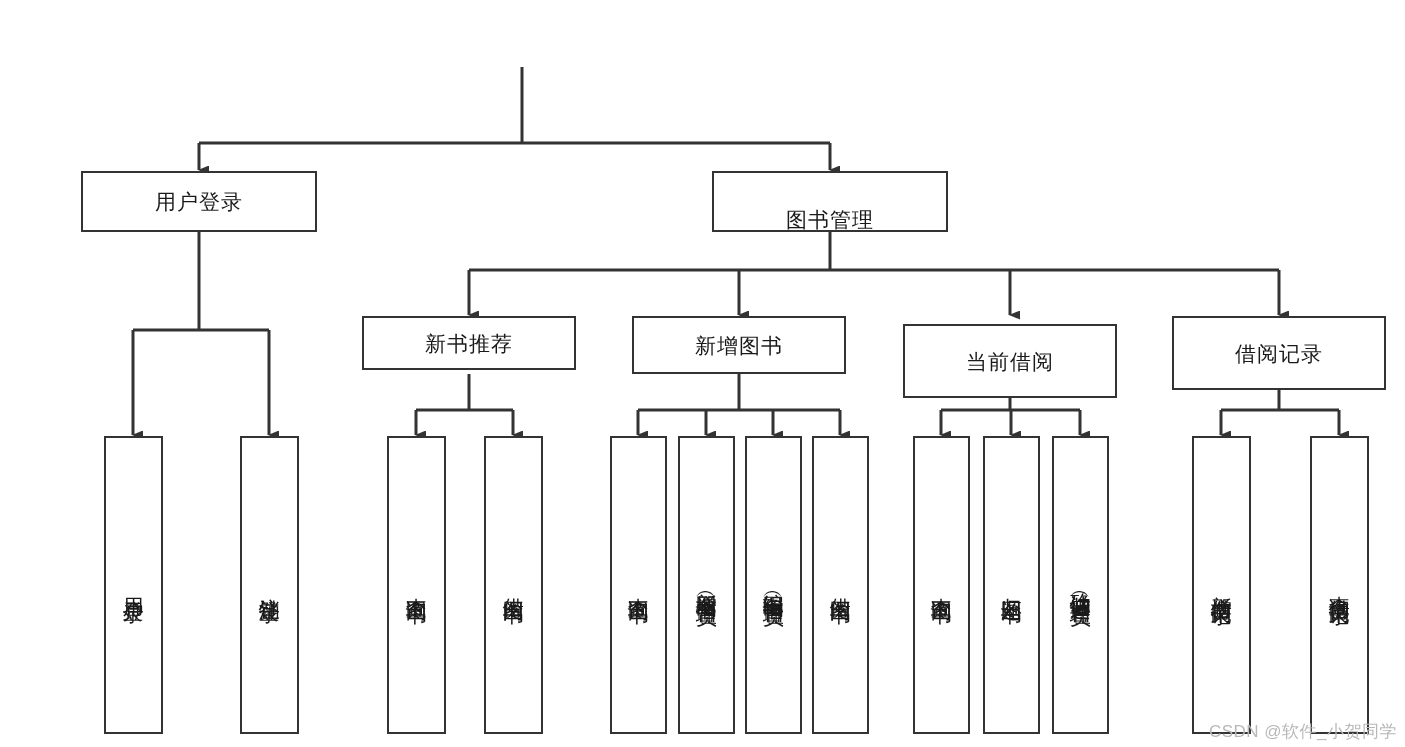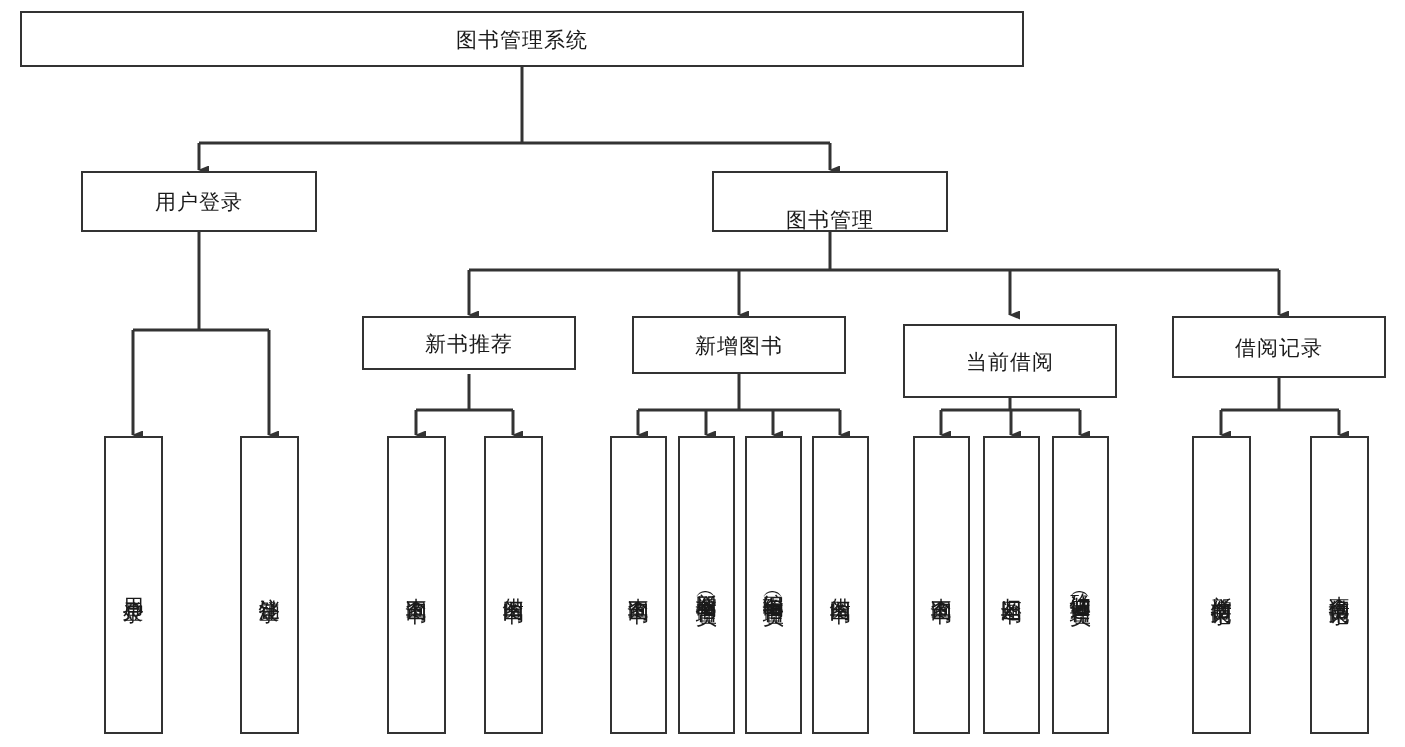--- a/index.html
+++ b/index.html
@@ -107,41 +107,38 @@
         <line x1="941" y1="410" x2="941" y2="435" marker-end="url(#arrowhead)"></line>
         <line x1="1011" y1="410" x2="1011" y2="435" marker-end="url(#arrowhead)"></line>
         <line x1="1080" y1="410" x2="1080" y2="435" marker-end="url(#arrowhead)"></line>
         <line x1="1279" y1="374" x2="1279" y2="410"></line>
         <line x1="1221" y1="410" x2="1339" y2="410"></line>
         <line x1="1221" y1="410" x2="1221" y2="435" marker-end="url(#arrowhead)"></line>
         <line x1="1339" y1="410" x2="1339" y2="435" marker-end="url(#arrowhead)"></line>
       </g>
   </svg>
 
-  <div class="node-box horizontal" id="node-root" style="left: 20px; top: 11px; width: 1004px; height: 56px;">
-    <span class="node-label-h">图书管理系统</span>
-  </div>
 
   <div id="nodes-layer">
       <div class="node-box horizontal" style="left: 81px; top: 171px; width: 236px; height: 61px;">
         <span class="node-label-h">用户登录</span>
       </div>
       <div class="node-box horizontal" style="left: 712px; top: 171px; width: 236px; height: 61px; align-items: flex-end;">
         <span class="node-label-h">图书管理</span>
       </div>
       <div class="node-box horizontal" style="left: 362px; top: 316px; width: 214px; height: 54px;">
         <span class="node-label-h">新书推荐</span>
       </div>
       <div class="node-box horizontal" style="left: 632px; top: 316px; width: 214px; height: 58px;">
         <span class="node-label-h">新增图书</span>
       </div>
       <div class="node-box horizontal" style="left: 903px; top: 324px; width: 214px; height: 74px;">
         <span class="node-label-h">当前借阅</span>
       </div>
-      <div class="node-box horizontal" style="left: 1172px; top: 316px; width: 214px; height: 62px;">
+      <div class="node-box horizontal" style="left: 1172px; top: 316px; width: 214px; height: 74px;">
         <span class="node-label-h">借阅记录</span>
       </div>
       <div class="node-box vertical" style="left: 104px; top: 436px; width: 59px; height: 298px;">
         <span class="node-label-v">用户登录</span>
       </div>
       <div class="node-box vertical" style="left: 240px; top: 436px; width: 59px; height: 298px;">
         <span class="node-label-v">注销登录</span>
       </div>
       <div class="node-box vertical" style="left: 387px; top: 436px; width: 59px; height: 298px;">
         <span class="node-label-v">查询图书</span>
@@ -171,13 +168,14 @@
         <span class="node-label-v">确认归还（管理员）</span>
       </div>
       <div class="node-box vertical" style="left: 1192px; top: 436px; width: 59px; height: 298px;">
         <span class="node-label-v">新增借阅记录</span>
       </div>
       <div class="node-box vertical" style="left: 1310px; top: 436px; width: 59px; height: 298px;">
         <span class="node-label-v">查询借阅记录</span>
       </div>
     </div>
 
+  <div id="watermark">CSDN @软件_小贺同学</div>
 </div>
 
 </body></html>

